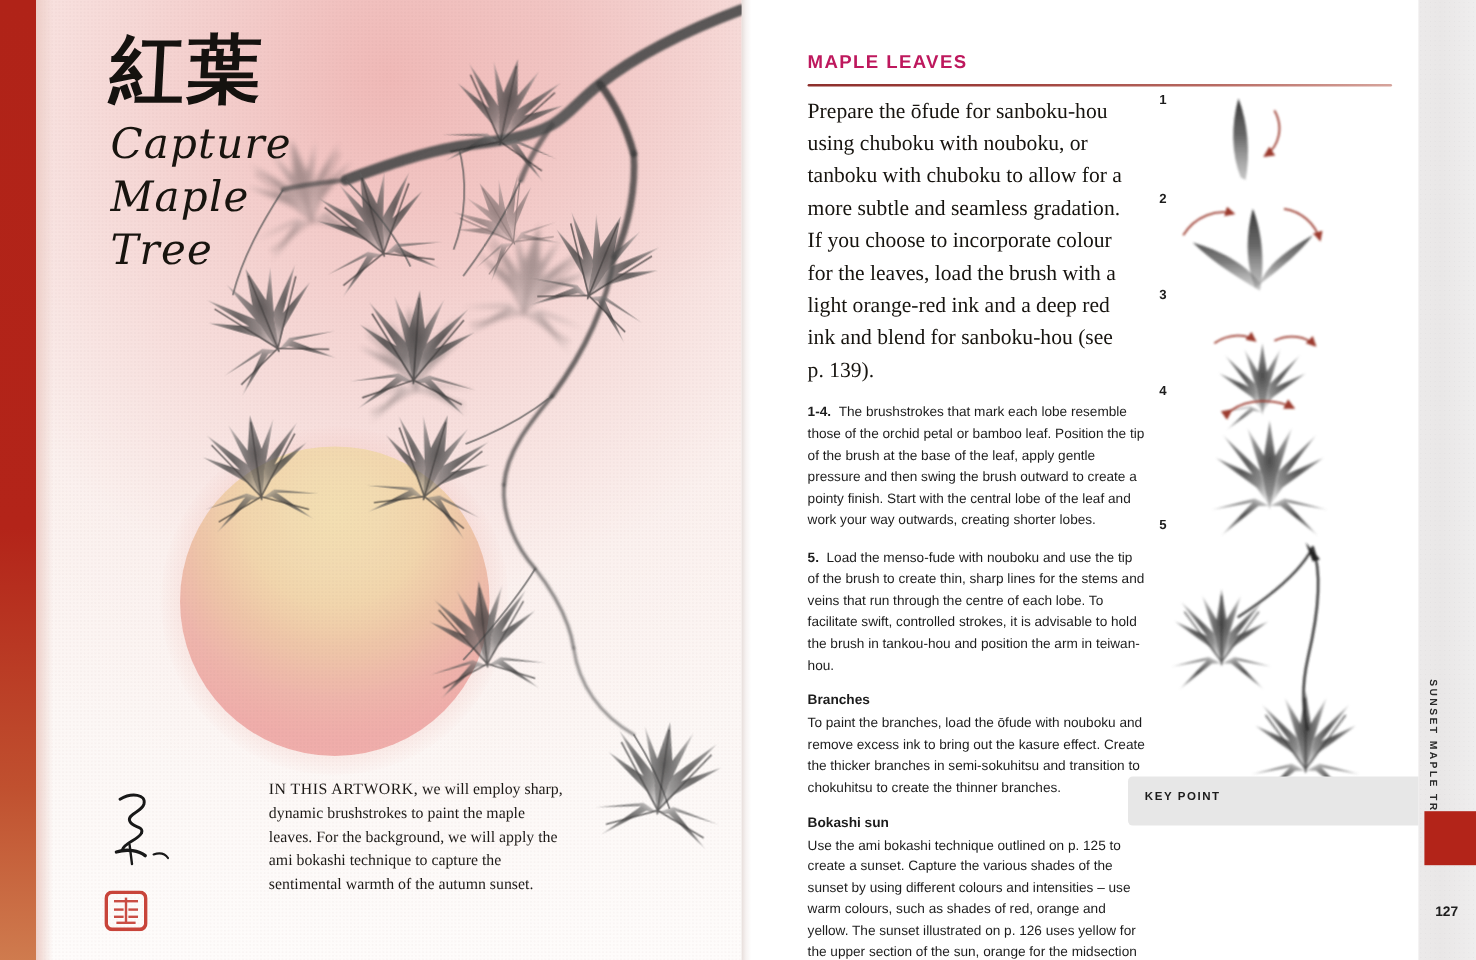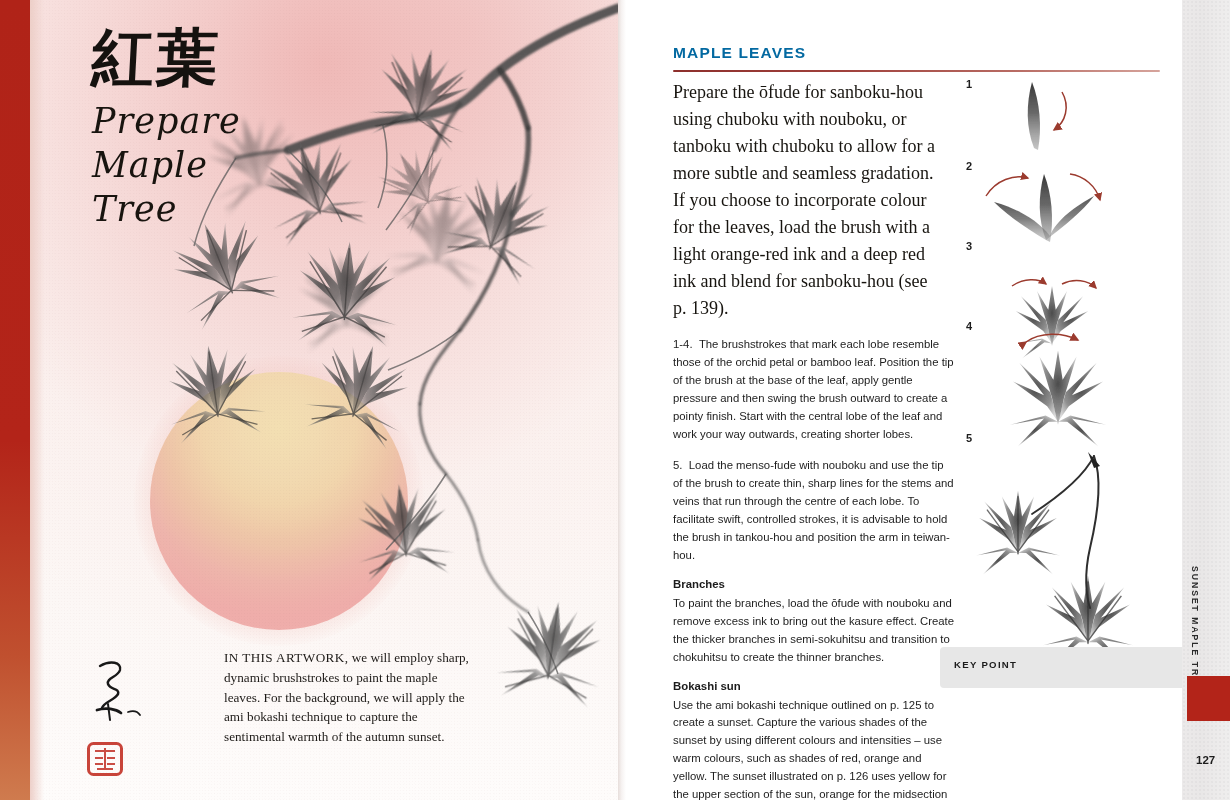--- a/index.html
+++ b/index.html
@@ -104,39 +104,39 @@
     z-index:5;
   }
   .margin-strip .mgrain{
     position:absolute;inset:0;opacity:.5;
     background-image:radial-gradient(rgba(140,140,145,.16) .7px,transparent .8px);
     background-size:4px 4px;
   }
 
   .sec-head{
     position:absolute;left:47px;top:44px;
-    font-size:15.5px;font-weight:700;letter-spacing:1.15px;color:#0369a1;
+    font-size:15.5px;font-weight:700;letter-spacing:1.15px;color:#be185d;
   }
   .rule{
     position:absolute;left:47px;top:70px;width:487px;height:2.4px;
     background:linear-gradient(to right,#8d2f2c 0%,#a0413c 35%,#b86b63 70%,#d6a49c 100%);
     border-radius:2px;
   }
 
   .col{
     position:absolute;left:47px;top:79px;width:281px;
   }
   .p-serif{
     font-family:"Liberation Serif", serif;
     font-size:18px;line-height:1.50;color:#17140f;margin:0 17px 14px 0;
   }
   .p-sans{
     font-size:11.35px;line-height:1.585;color:#1d1d1d;margin:0 0 13px 0;
   }
-  .p-sans b,.lead{font-weight:400;}
+  .p-sans b,.lead{font-weight:700;}
   .sub{
     font-size:11.4px;font-weight:700;color:#1b1b1b;margin:0 0 5px 0;
   }
   .gap-sub{margin-top:4px;}
 
   
   .steps{position:absolute;left:340px;top:74px;width:200px;height:600px;}
   .step-num{
     position:absolute;font-size:11px;font-weight:700;color:#1d1d1d;
   }
@@ -263,21 +263,21 @@
         <use href="#maple" x="442" y="576" width="158" height="158" transform="rotate(8 521 655)"></use>
         <use href="#maple" x="330" y="128" width="120" height="120" transform="rotate(-30 390 188)" opacity="0.6"></use>
       </g>
     </svg>
 
     <div class="grain"></div>
 
     <div class="title-block">
       <div class="kanji">紅葉</div>
       <div class="title-en">
-        <span>Prepare</span>
+        <span>Capture</span>
         <span>Maple</span>
         <span>Tree</span>
       </div>
     </div>
 
     <div class="caption">
       <span class="sc">IN THIS ARTWORK,</span><span> we will employ sharp, dynamic brushstrokes to paint the maple leaves. For the background, we will apply the ami bokashi technique to capture the sentimental warmth of the autumn sunset.</span>
     </div>
 
     <svg class="sign" viewBox="0 0 74 72">

